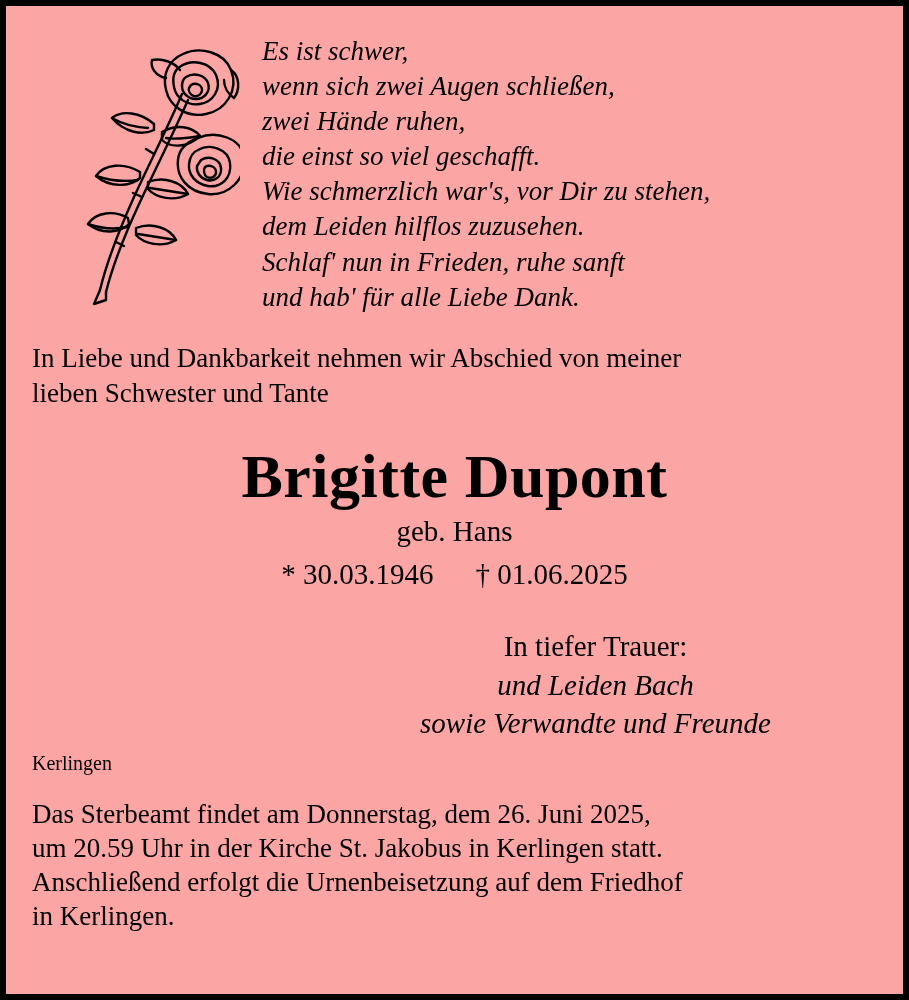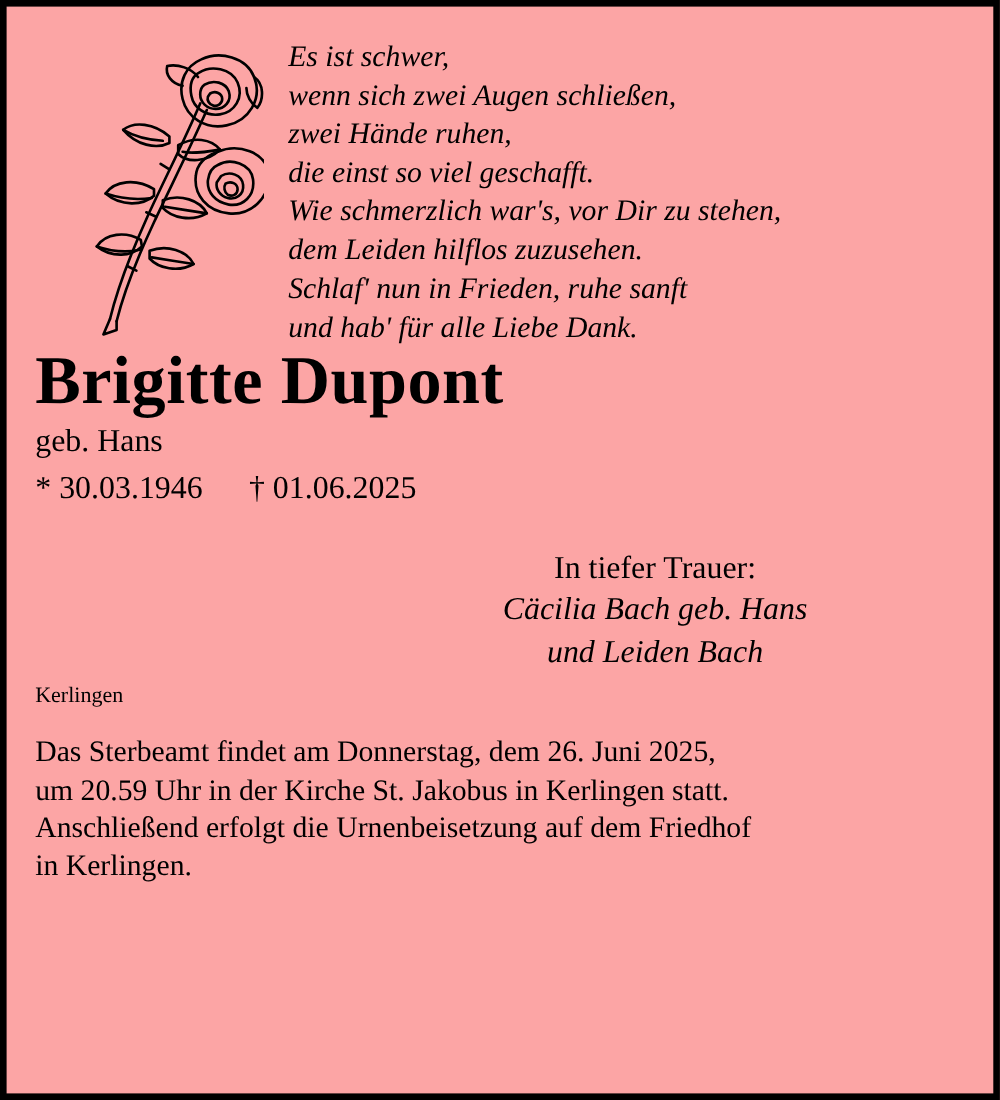--- a/index.html
+++ b/index.html
@@ -53,20 +53,22 @@
   .intro {
     margin-top: 26px;
     font-size: 27px;
     line-height: 1.30;
     color: #000;
     white-space: pre-line;
   }
 
   
   .name-block {
+    text-align: center;
+    margin-top: 34px;
   }
   .name {
     font-weight: bold;
     font-size: 62px;
     letter-spacing: 0.5px;
     line-height: 1.0;
     color: #000;
   }
   .maiden {
     font-weight: normal;
@@ -170,33 +172,35 @@
       <div class="poem">Es ist schwer,
 wenn sich zwei Augen schließen,
 zwei Hände ruhen,
 die einst so viel geschafft.
 Wie schmerzlich war's, vor Dir zu stehen,
 dem Leiden hilflos zuzusehen.
 Schlaf' nun in Frieden, ruhe sanft
 und hab' für alle Liebe Dank.</div>
     </div>
 
+    <div class="intro">In Liebe und Dankbarkeit nehmen wir Abschied von meiner
+lieben Schwester und Tante</div>
 
     <div class="name-block">
       <div class="name">Brigitte Dupont</div>
       <div class="maiden">geb. Hans</div>
       <div class="dates">
         <span>* 30.03.1946</span><span class="sep"></span><span>† 01.06.2025</span>
       </div>
     </div>
 
     <div class="mourners">
       <div class="lead">In tiefer Trauer:</div>
-      <div class="name-line">Cäcilia Bach geb. Hans</div>
       <div class="name-line">und Leiden Bach</div>
+      <div class="name-line">sowie Verwandte und Freunde</div>
     </div>
 
     <div class="place">Kerlingen</div>
 
     <div class="service">Das Sterbeamt findet am Donnerstag, dem 26. Juni 2025,
 um 20.59 Uhr in der Kirche St. Jakobus in Kerlingen statt.
 Anschließend erfolgt die Urnenbeisetzung auf dem Friedhof
 in Kerlingen.</div>
 
   </div>

